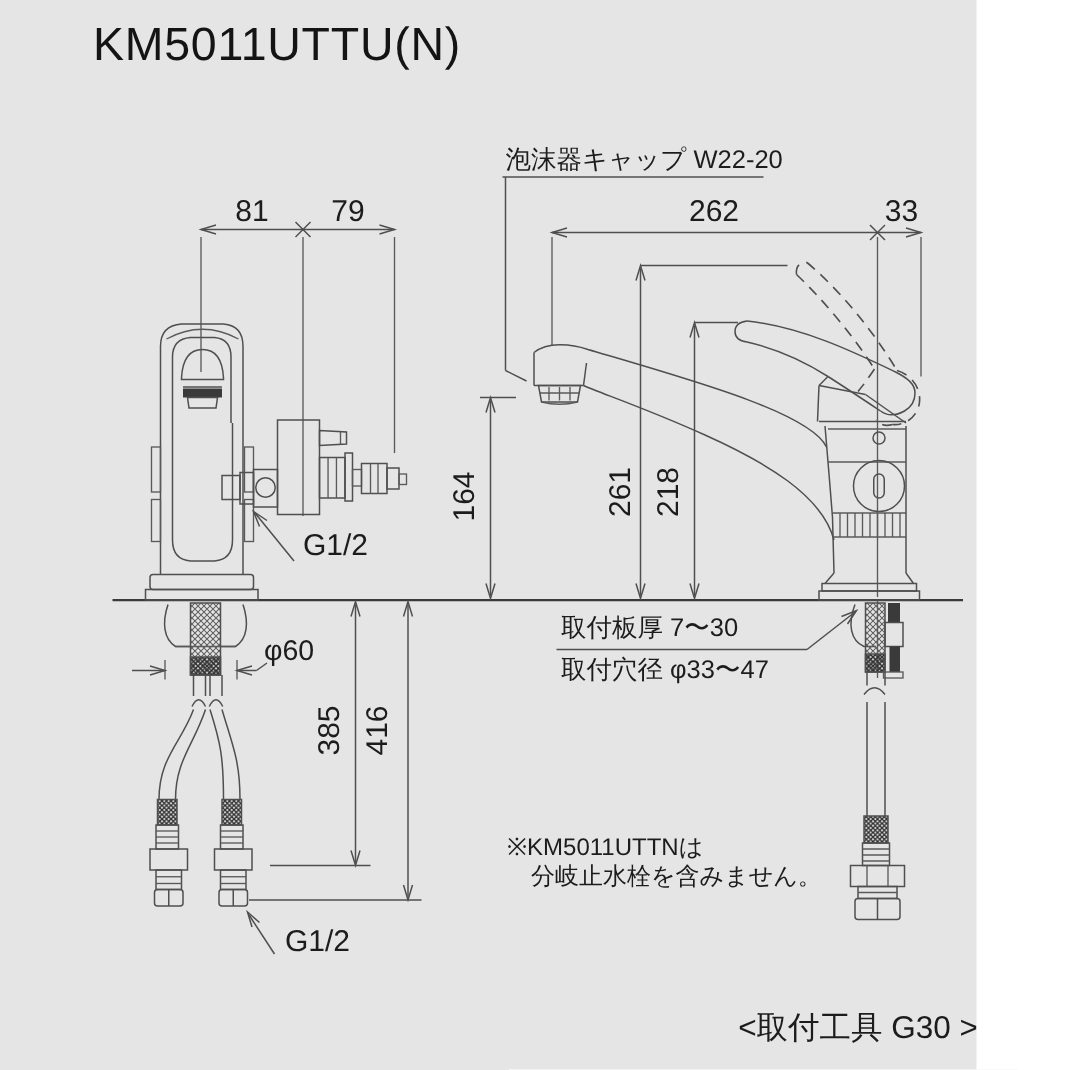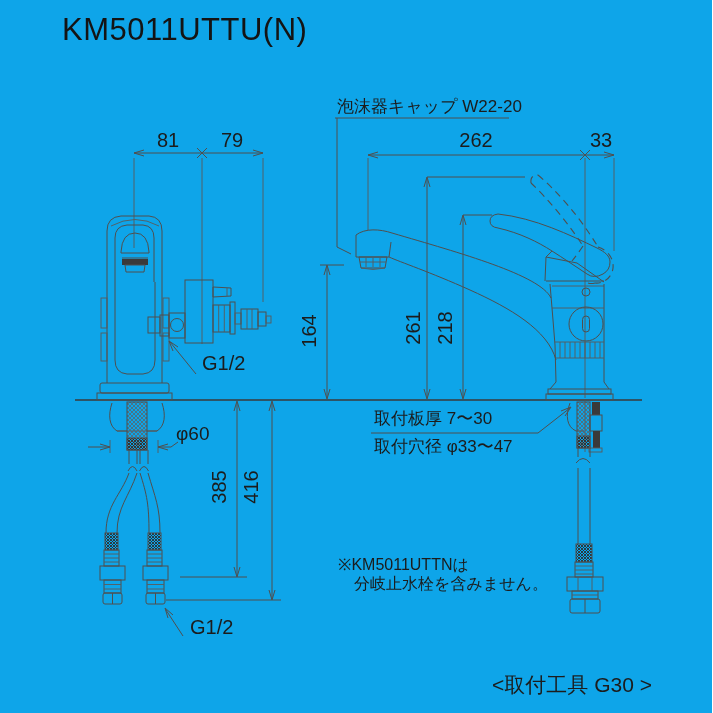--- a/index.html
+++ b/index.html
@@ -1,17 +1,17 @@
 <!DOCTYPE html>
 <html><head>
 <meta charset="utf-8">
 <style>
   html,body{margin:0;padding:0;background:#fff;}
-  .stage{position:relative;width:712px;height:713px;background:#0ea5e9;overflow:hidden;
-         font-family:"Liberation Sans", sans-serif;}
+  .stage{position:relative;width:636px;height:713px;background:#e5e5e5;overflow:hidden;
+         font-family:"Liberation Sans", sans-serif;padding-left:15px;}
   .title{position:absolute;left:62px;top:12px;font-size:31px;font-weight:500;
          color:#141414;letter-spacing:0.5px;white-space:nowrap;}
   svg{position:absolute;left:0;top:0;}
   svg text{fill:#1c1c1c;font-family:"Liberation Sans", sans-serif;}
   .dim{font-size:20px;}
   .dim-s{font-size:19px;}
   .jp{font-size:17px;}
   .jp-note{font-size:16px;}
   .jp-tool{font-size:21px;}
   .ln{stroke:#4f4f4f;stroke-width:1;fill:none;}

